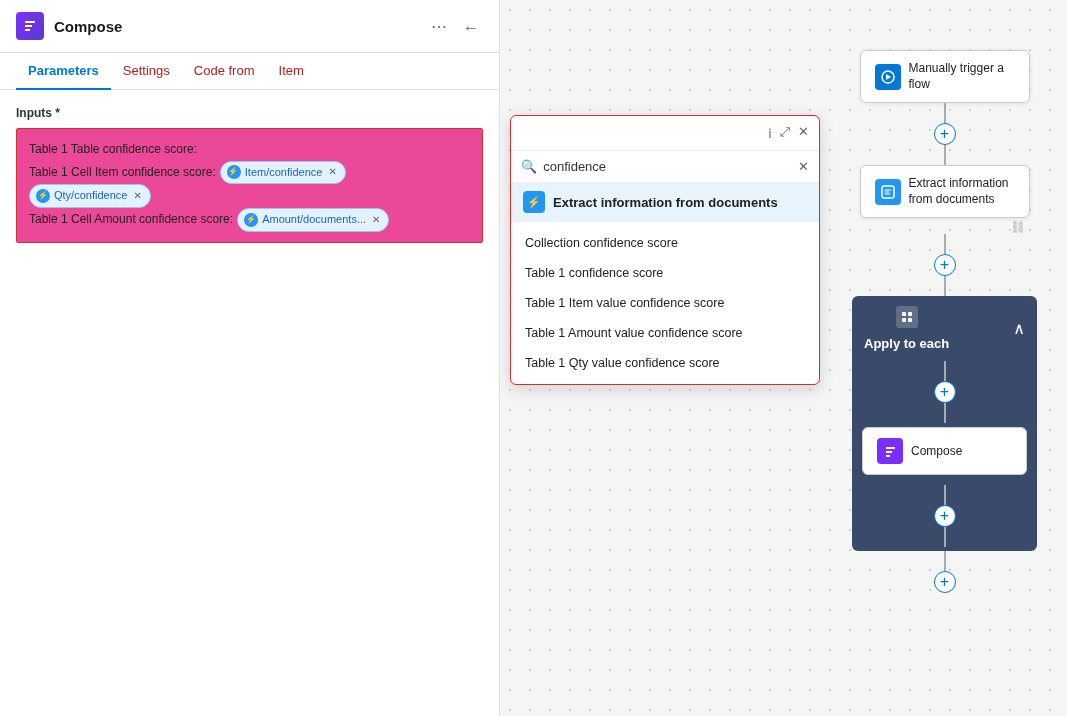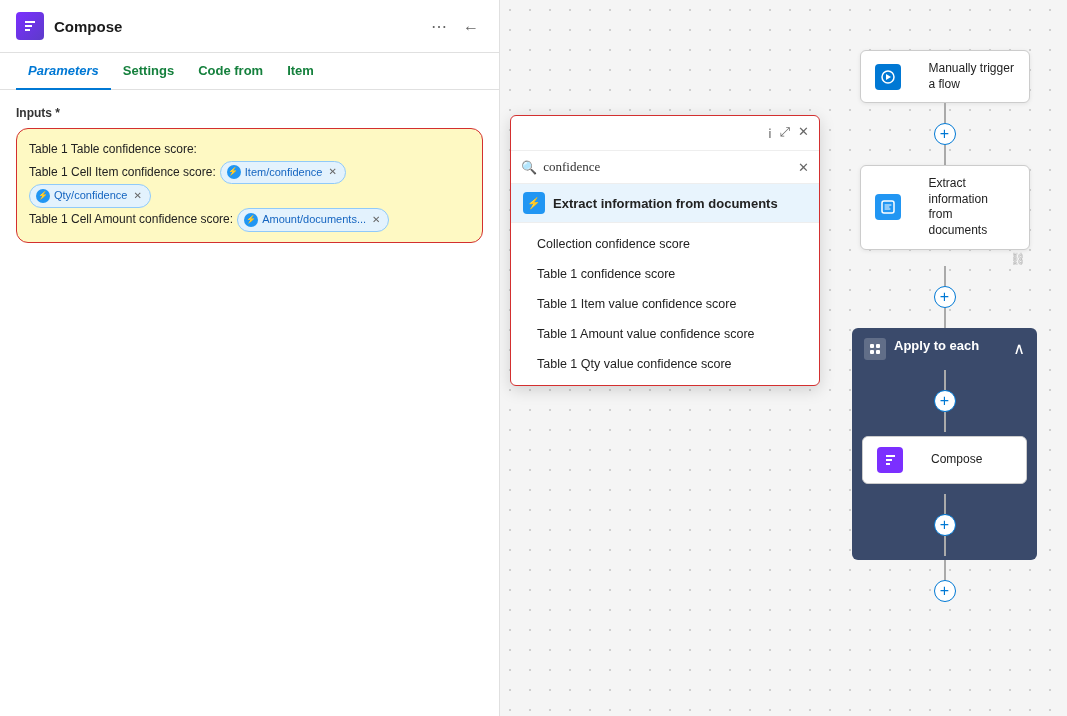--- a/index.html
+++ b/index.html
@@ -58,49 +58,47 @@
     }
     
     .tabs {
       display: flex;
       border-bottom: 1px solid #e0e0e0;
       padding: 0 16px;
     }
     .tab {
       padding: 10px 12px;
       font-size: 13px;
-      color: #15803d;
+      color: #b91c1c;
       cursor: pointer;
       border-bottom: 2px solid transparent;
       margin-bottom: -1px;
-      font-weight: bold;
     }
     .tab.active {
       color: #0078d4;
       border-bottom: 2px solid #0078d4;
       font-weight: 600;
-      font-style: italic;
     }
 
     
     .panel-content {
       padding: 16px;
       flex: 1;
     }
     .field-label {
       font-size: 12px;
       font-weight: 600;
       color: #333;
       margin-bottom: 8px;
     }
     .inputs-box {
       border: 1.5px solid #d32f2f;
-      border-radius: 12px;
+      border-radius: 2px;
       padding: 10px 12px;
-      background: #fef9c3;
+      background: #ec4899;
     }
     .input-row {
       font-size: 12px;
       color: #222;
       line-height: 1.8;
       display: flex;
       align-items: center;
       flex-wrap: wrap;
       gap: 4px;
     }
@@ -172,21 +170,20 @@
       display: flex;
       align-items: center;
       gap: 6px;
     }
     .popup-search input {
       border: none;
       outline: none;
       font-size: 13px;
       color: #333;
       flex: 1;
-      font-family: Liberation Serif, serif;
     }
     .popup-search-icon {
       color: #666;
       font-size: 13px;
     }
     .popup-clear-icon {
       color: #666;
       font-size: 13px;
       cursor: pointer;
     }
@@ -212,21 +209,21 @@
       font-size: 11px;
     }
     .popup-selected-item .item-label {
       font-size: 13px;
       font-weight: 600;
       color: #222;
     }
 
     
     .popup-list {
-      padding: 6px 12px;
+      padding: 6px 0;
       border-radius: 24px;
     }
     .popup-list-item {
       padding: 8px 14px;
       font-size: 12.5px;
       color: #222;
       cursor: pointer;
     }
 
     
@@ -265,39 +262,40 @@
     }
     .node-icon.trigger { background: #0078d4; }
     .node-icon.extract { background: #2196f3; }
     .node-icon.compose { background: #7b2fff; }
 
     .flow-node .node-label {
       font-size: 12px;
       color: #222;
       font-weight: 500;
       line-height: 1.3;
-      margin-left: 20px;
     }
 
     
     .apply-node {
       width: 185px;
       background: #3a4a6b;
       border-radius: 6px;
       overflow: visible;
     }
     .apply-node-header {
       display: flex;
       align-items: center;
       justify-content: space-between;
       padding: 10px 12px;
     }
     .apply-node-title {
       display: flex;
+      align-items: center;
       gap: 8px;
+      flex-direction: column;
     }
     .apply-node-icon {
       width: 22px;
       height: 22px;
       background: rgba(255,255,255,0.2);
       border-radius: 3px;
       display: flex;
       align-items: center;
       justify-content: center;
       color: #fff;

